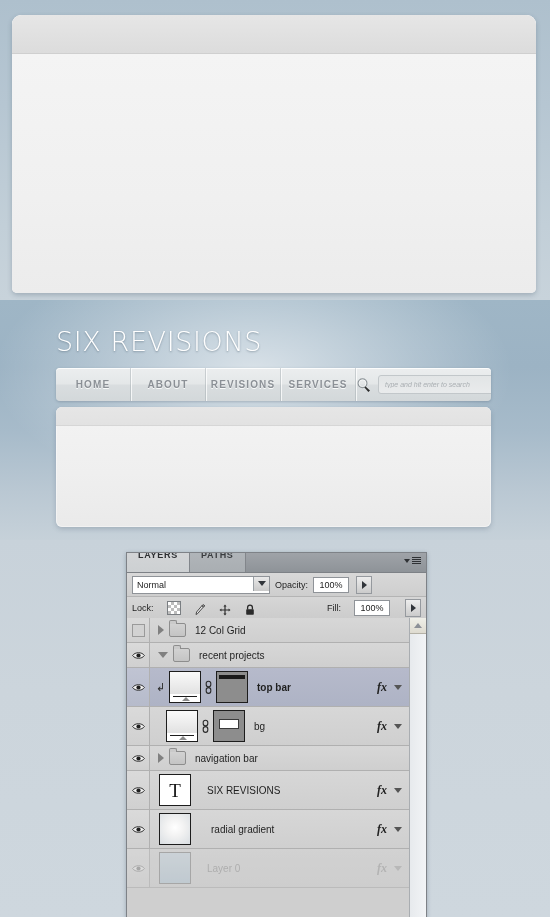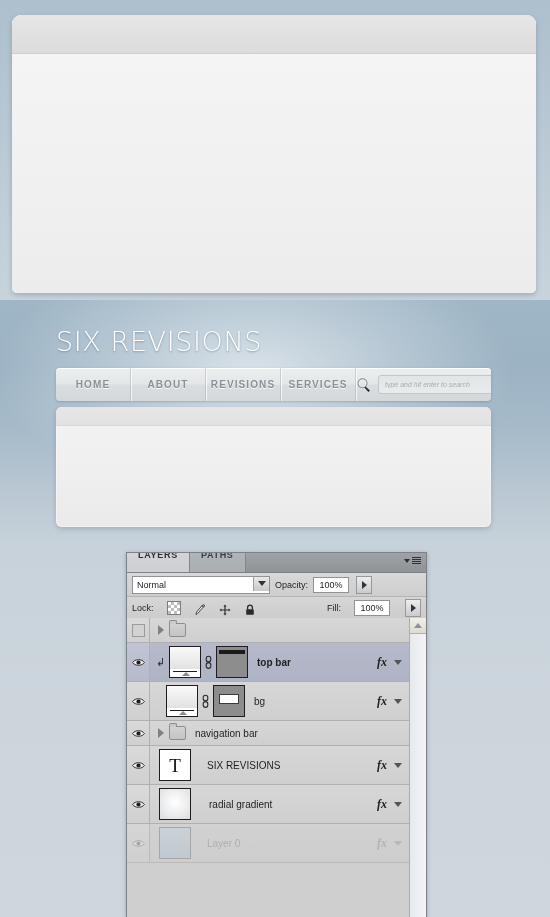--- a/index.html
+++ b/index.html
@@ -362,22 +362,38 @@
     <div id="ps-rows">
 
       <div class="ps-row short">
         <div class="eye-cell">
           <span class="eye-empty"></span>
         </div>
         <div class="grp-cell">
           <span class="tri-right"></span>
           <span class="folder"></span>
         </div>
-      </div>
-
+        <div class="layer-name">12 Col Grid</div>
+      </div>
+
+      <div class="ps-row short">
+        <div class="eye-cell">
+          <span class="eye">
+            <svg width="13" height="9" viewBox="0 0 13 9">
+              <path d="M0.6 4.5 C3 0.8 10 0.8 12.4 4.5 C10 8.2 3 8.2 0.6 4.5 Z" fill="#efefef" stroke="#1e1e1e" stroke-width="0.9"></path>
+              <circle cx="6.5" cy="4.5" r="2.1" fill="#1e1e1e"></circle>
+            </svg>
+          </span>
+        </div>
+        <div class="grp-cell">
+          <span class="tri-down"></span>
+          <span class="folder"></span>
+        </div>
+        <div class="layer-name">recent projects</div>
+      </div>
 
       <div class="ps-row selected">
         <div class="eye-cell">
           <span class="eye">
             <svg width="13" height="9" viewBox="0 0 13 9">
               <path d="M0.6 4.5 C3 0.8 10 0.8 12.4 4.5 C10 8.2 3 8.2 0.6 4.5 Z" fill="#efefef" stroke="#1e1e1e" stroke-width="0.9"></path>
               <circle cx="6.5" cy="4.5" r="2.1" fill="#1e1e1e"></circle>
             </svg>
           </span>
         </div>
@@ -467,21 +483,21 @@
           <span class="eye">
             <svg width="13" height="9" viewBox="0 0 13 9">
               <path d="M0.6 4.5 C3 0.8 10 0.8 12.4 4.5 C10 8.2 3 8.2 0.6 4.5 Z" fill="#efefef" stroke="#1e1e1e" stroke-width="0.9"></path>
               <circle cx="6.5" cy="4.5" r="2.1" fill="#1e1e1e"></circle>
             </svg>
           </span>
         </div>
         <div class="thumb-area" style="padding-left:9px;">
           <span class="thumb t-rad"></span>
         </div>
-        <div class="layer-name" style="padding-left:6px;margin-left:12px;">radial gradient</div>
+        <div class="layer-name" style="padding-left:20px;">radial gradient</div>
         <div class="fx-cell">
           <span class="fx">fx</span>
           <span class="tri-sm"></span>
         </div>
       </div>
 
       <div class="ps-row dim">
         <div class="eye-cell">
           <span class="eye">
             <svg width="13" height="9" viewBox="0 0 13 9">

